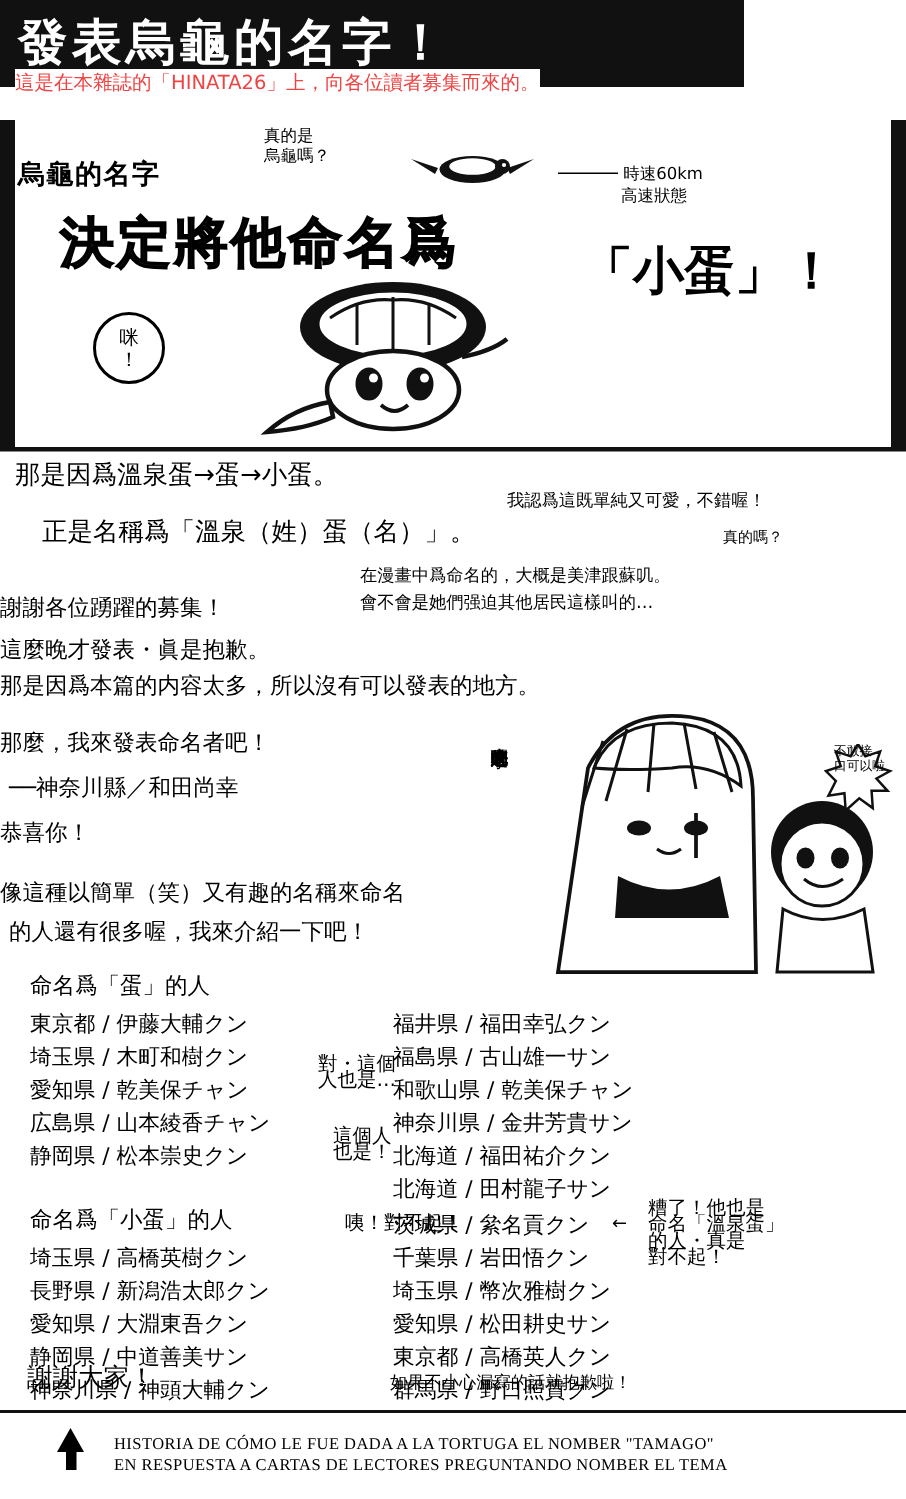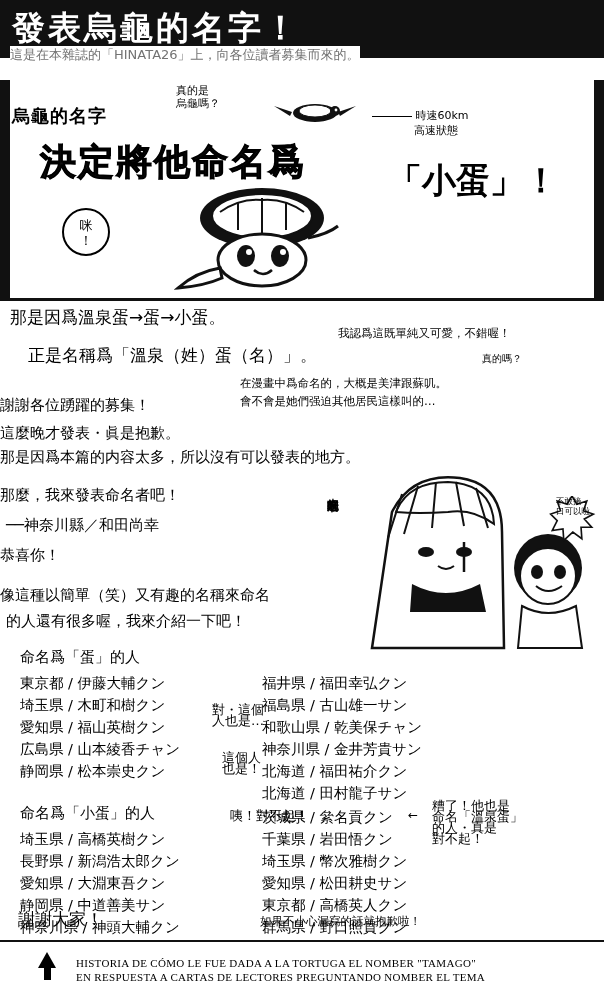--- a/index.html
+++ b/index.html
@@ -19,42 +19,42 @@
     position: absolute;
     left: 0; top: 0;
     width: 604px;
     height: 999px;
     background: #ffffff;
   }
   
   .banner {
     position: absolute;
     left: 0; top: 0;
-    width: 604px;
+    width: 496px;
     height: 58px;
     background: #111111;
   }
   .banner-title {
     position: absolute;
     left: 12px;
     top: 6px;
     font-family: "DejaVu Sans", sans-serif;
     font-weight: bold;
     font-size: 33px;
     letter-spacing: 3px;
     color: #ffffff;
     -webkit-text-stroke: 0px;
     white-space: nowrap;
   }
   .banner-sub {
     position: absolute;
     left: 10px;
     top: 46px;
     font-size: 13px;
-    color: #737373;
+    color: #ef4444;
     background: #ffffff;
     white-space: nowrap;
   }
   .white-strip {
     position: absolute;
     left: 0;
     top: 58px;
     width: 604px;
     height: 22px;
     background: #ffffff;
@@ -358,21 +358,21 @@
     <div class="t" style="left:6px; top:216px;">──神奈川縣／和田尚幸</div>
     <div class="t" style="left:0px; top:246px;">恭喜你！</div>
 
     <div class="t" style="left:0px; top:286px;">像這種以簡單（笑）又有趣的名稱來命名</div>
     <div class="t" style="left:6px; top:312px;">的人還有很多喔，我來介紹一下吧！</div>
 
     <div class="t" style="left:20px; top:348px;">命名爲「蛋」的人</div>
     <div class="namecol" style="left:20px; top:372px;">
       <div>東京都 / 伊藤大輔クン</div>
       <div>埼玉県 / 木町和樹クン</div>
-      <div>愛知県 / 福山英樹クン</div>
+      <div>愛知県 / 乾美保チャン</div>
       <div>広島県 / 山本綾香チャン</div>
       <div>静岡県 / 松本崇史クン</div>
     </div>
 
     <div class="t" style="left:20px; top:504px;">命名爲「小蛋」的人</div>
     <div class="namecol" style="left:20px; top:528px;">
       <div>埼玉県 / 高橋英樹クン</div>
       <div>長野県 / 新潟浩太郎クン</div>
       <div>愛知県 / 大淵東吾クン</div>
       <div>静岡県 / 中道善美サン</div>

